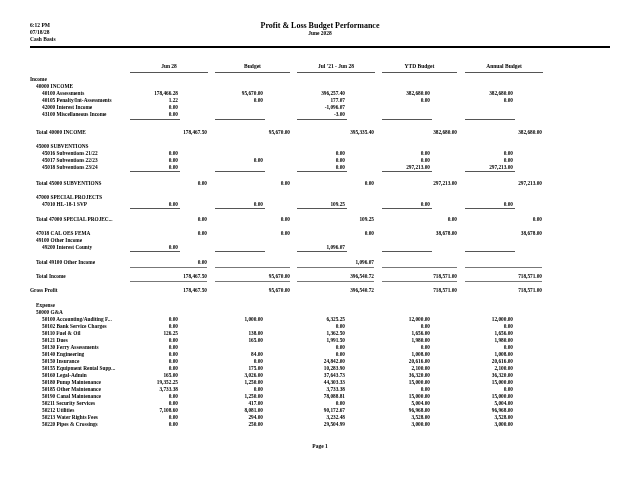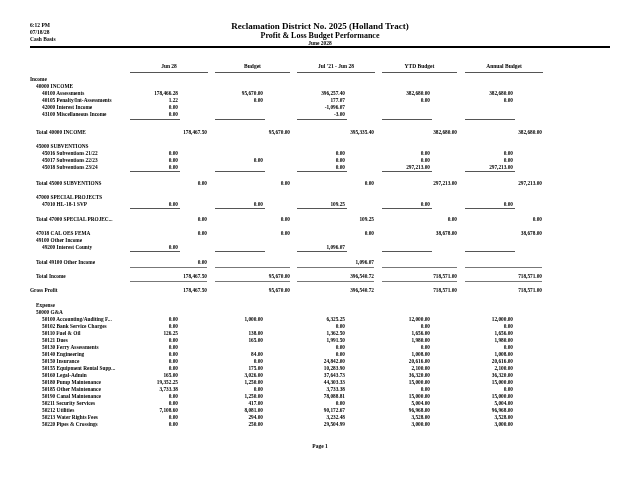--- a/index.html
+++ b/index.html
@@ -22,21 +22,20 @@
 </head>
 <body>
 
 <div class="hdr-left">
   <div>6:12 PM</div>
   <div>07/18/28</div>
   <div>Cash Basis</div>
 </div>
 
 <div class="hdr-center">
-  <div class="t1">Reclamation District No. 2025 (Holland Tract)</div>
   <div class="t2">Profit &amp; Loss Budget Performance</div>
   <div class="t3">June 2028</div>
 </div>
 <div class="hdr-rule"></div>
 
 <div id="colheads">
     <div class="colhead" style="left: 130px; width: 78px;">Jun 28</div>
     <div class="colhead-line" style="left: 130px; width: 78px;"></div>
     <div class="colhead" style="left: 215px; width: 75px;">Budget</div>
     <div class="colhead-line" style="left: 215px; width: 75px;"></div>

